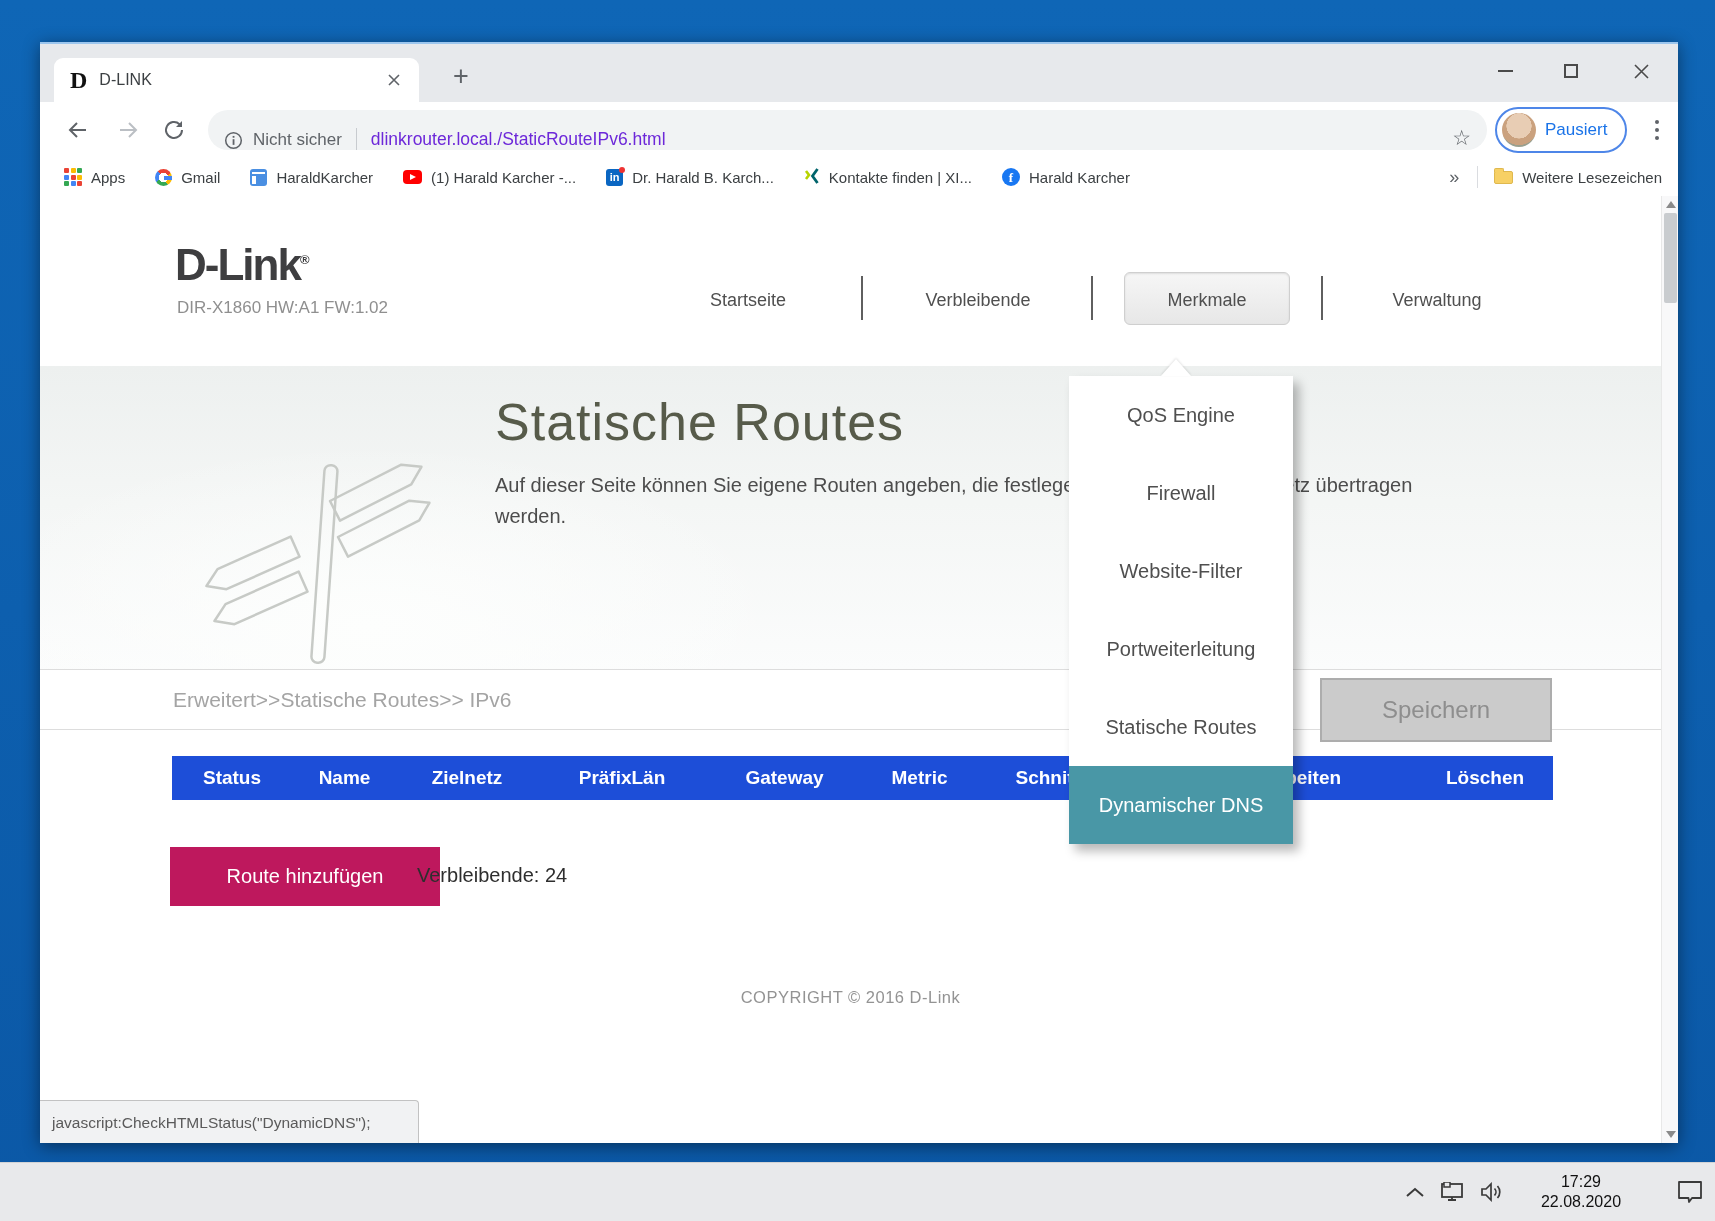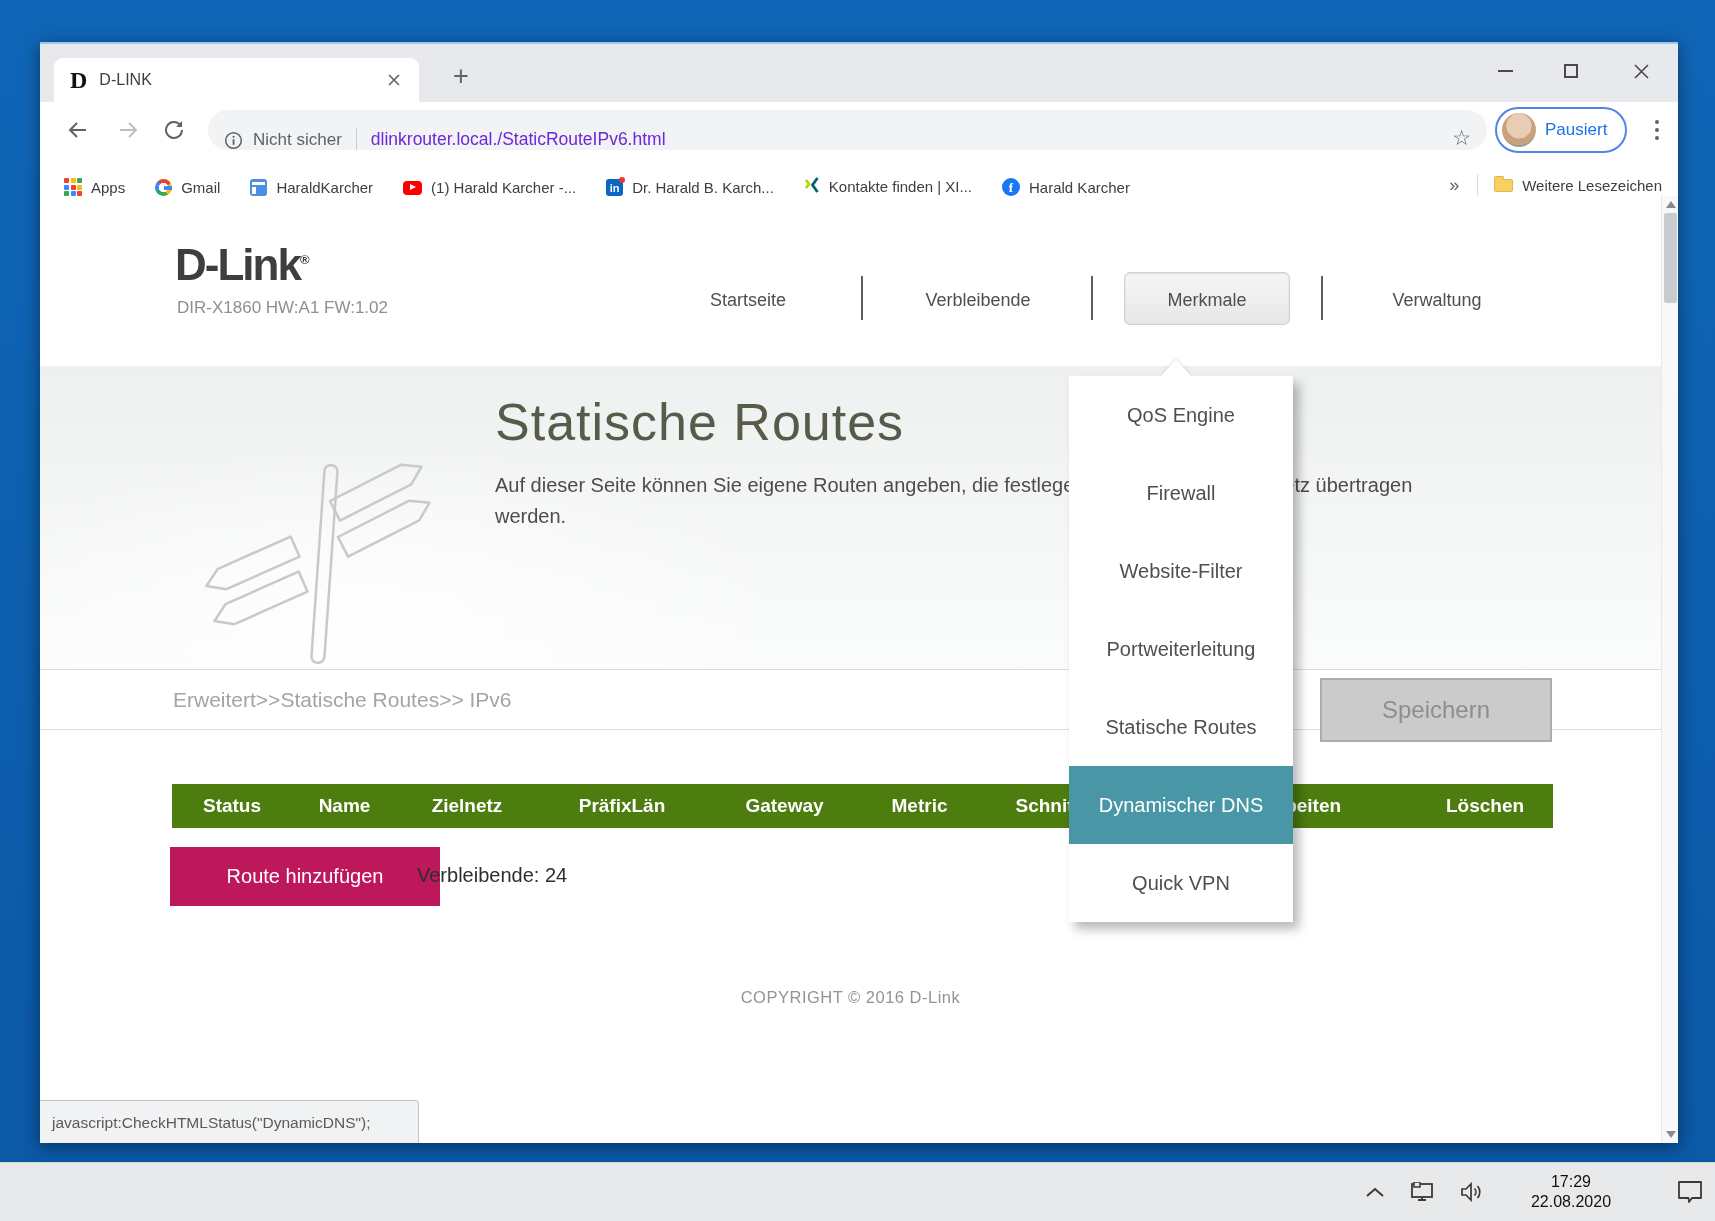--- a/index.html
+++ b/index.html
@@ -4,21 +4,21 @@
 <style>
   html,body{margin:0;padding:0}
   body{width:1715px;height:1221px;position:relative;overflow:hidden;
        font-family:"Liberation Sans",sans-serif;background:#0e63b2}
   *{box-sizing:border-box}
 
   
   .desktop{position:absolute;inset:0;background:linear-gradient(180deg,#0f66b6,#0b58a6)}
   .taskbar{position:absolute;left:0;right:0;bottom:0;height:59px;background:#e8e9eb;
            border-top:1px solid #d2d3d5;display:flex;align-items:center;justify-content:flex-end}
-  .tray{display:flex;align-items:center;gap:24px;margin-right:12px;color:#1b1b1b}
+  .tray{display:flex;align-items:center;gap:14px;margin-right:12px;color:#1b1b1b}
   .tray svg{display:block}
   .clock{width:112px;text-align:center;font-size:16px;line-height:20px;color:#111;margin:0 8px}
 
   
   .window{position:absolute;left:40px;top:42px;width:1638px;height:1101px;background:#fff;
           border-top:2px solid #9cc6ee;box-shadow:0 3px 16px rgba(0,0,0,.45)}
   .tabstrip{position:absolute;left:0;top:0;right:0;height:58px;background:#e7e9ec}
   .tab{position:absolute;left:14px;top:14px;width:365px;height:44px;background:#fff;
        border-radius:9px 9px 0 0;display:flex;align-items:center;padding:0 12px 0 16px}
   .favicon{font-family:"Liberation Serif",serif;font-weight:bold;font-size:24px;color:#111;margin-right:12px}
@@ -42,21 +42,21 @@
   .profile{position:absolute;left:1455px;top:5px;height:46px;min-width:132px;border:2px solid #4e86e8;
            border-radius:24px;display:flex;align-items:center;padding:0 14px 0 5px;background:#fff}
   .avatar{width:34px;height:34px;border-radius:50%;margin-right:9px;
           background:radial-gradient(circle at 50% 38%,#e8cdb4 0 46%,#caa17e 47% 70%,#9a9f8e 71%)}
   .pauselbl{font-size:17px;color:#1a73e8}
   .dots{position:absolute;left:1602px;top:12px;width:30px;height:32px;display:flex;flex-direction:column;
         align-items:center;justify-content:center;gap:4px}
   .dots i{width:4px;height:4px;border-radius:50%;background:#5f6368}
 
   .bookmarks{position:absolute;left:0;top:114px;right:0;height:38px;background:#fff;
-             display:flex;align-items:flex-end;padding:0 16px 0 24px;font-size:15px;color:#3c4043}
+             display:flex;align-items:center;padding:0 16px 0 24px;font-size:15px;color:#3c4043}
   .bm{display:flex;align-items:center;margin-right:30px;white-space:nowrap}
   .bm .bi{margin-right:9px;position:relative}
   .appsgrid{display:grid;grid-template-columns:repeat(3,5px);grid-gap:1.5px}
   .appsgrid i{width:5px;height:5px;border-radius:1px}
   .g-icon{width:17px;height:17px;border-radius:50%;position:relative;
      background:radial-gradient(circle,#fff 0 4.6px,rgba(255,255,255,0) 4.8px),
      conic-gradient(from -40deg,#ea4335 0 100deg,#fbbc04 100deg 190deg,#34a853 190deg 280deg,#4285f4 280deg 360deg)}
   .g-icon::after{content:"";position:absolute;right:0;top:7px;width:8px;height:4px;background:#4285f4}
   .hk-icon{width:17px;height:17px;background:#4a8fe2;border-radius:3px;position:relative}
   .hk-icon::before{content:"";position:absolute;left:2px;top:3px;right:2px;height:2.5px;background:#fff}
@@ -102,21 +102,21 @@
   .hero-title{position:absolute;left:455px;top:196px;font-size:52px;letter-spacing:1px;color:#575b4a}
   .hero-desc{position:absolute;left:455px;top:274px;font-size:20px;line-height:31px;color:#4c4c4c}
   .signpost{position:absolute;left:150px;top:255px}
 
   .divider{position:absolute;left:0;right:17px;border-top:1px solid #dddddd}
   .dv1{top:473px}.dv2{top:533px}
   .breadcrumb{position:absolute;left:133px;top:492px;font-size:21px;color:#a4a4a4}
   .save-btn{position:absolute;left:1280px;top:482px;width:232px;height:64px;background:#cbcbcb;
             border:2px solid #adadad;color:#8e8e8e;font-size:24px;display:flex;align-items:center;justify-content:center}
 
-  .thead{position:absolute;left:132px;top:588px;width:1381px;height:44px;background:#4d7c0f;display:flex}
+  .thead{position:absolute;left:132px;top:560px;width:1381px;height:44px;background:#1d4ed8;display:flex}
   .th{color:#fff;font-weight:bold;font-size:19px;line-height:44px;text-align:center}
   .th:nth-child(1){width:120px}.th:nth-child(2){width:105px}.th:nth-child(3){width:140px}
   .th:nth-child(4){width:170px}.th:nth-child(5){width:155px}.th:nth-child(6){width:115px}
   .th:nth-child(7){width:190px}.th:nth-child(8){width:250px}.th:nth-child(9){width:136px}
 
   .add-btn{position:absolute;left:130px;top:651px;width:270px;height:59px;background:#be185d;color:#fff;
            font-size:20px;display:flex;align-items:center;justify-content:center}
   .remaining{position:absolute;left:377px;top:668px;font-size:20px;color:#2e2e2e}
   .copyright{position:absolute;left:0;width:1621px;top:792px;text-align:center;font-size:16.5px;
              color:#939393;letter-spacing:.5px}
@@ -310,21 +310,20 @@
     <div class="copyright">COPYRIGHT © 2016 D-Link</div>
 
     <div class="menu-caret"></div>
     <div class="menu">
       <div class="mi">QoS Engine</div>
       <div class="mi">Firewall</div>
       <div class="mi">Website-Filter</div>
       <div class="mi">Portweiterleitung</div>
       <div class="mi">Statische Routes</div>
       <div class="mi active">Dynamischer DNS</div>
-      <div class="mi">Quick VPN</div>
     </div>
 
     <div class="status-tip">javascript:CheckHTMLStatus("DynamicDNS");</div>
 
     <div class="scrollbar">
       <span class="sb-up"></span>
       <span class="sb-thumb"></span>
       <span class="sb-down"></span>
     </div>
   </div>

